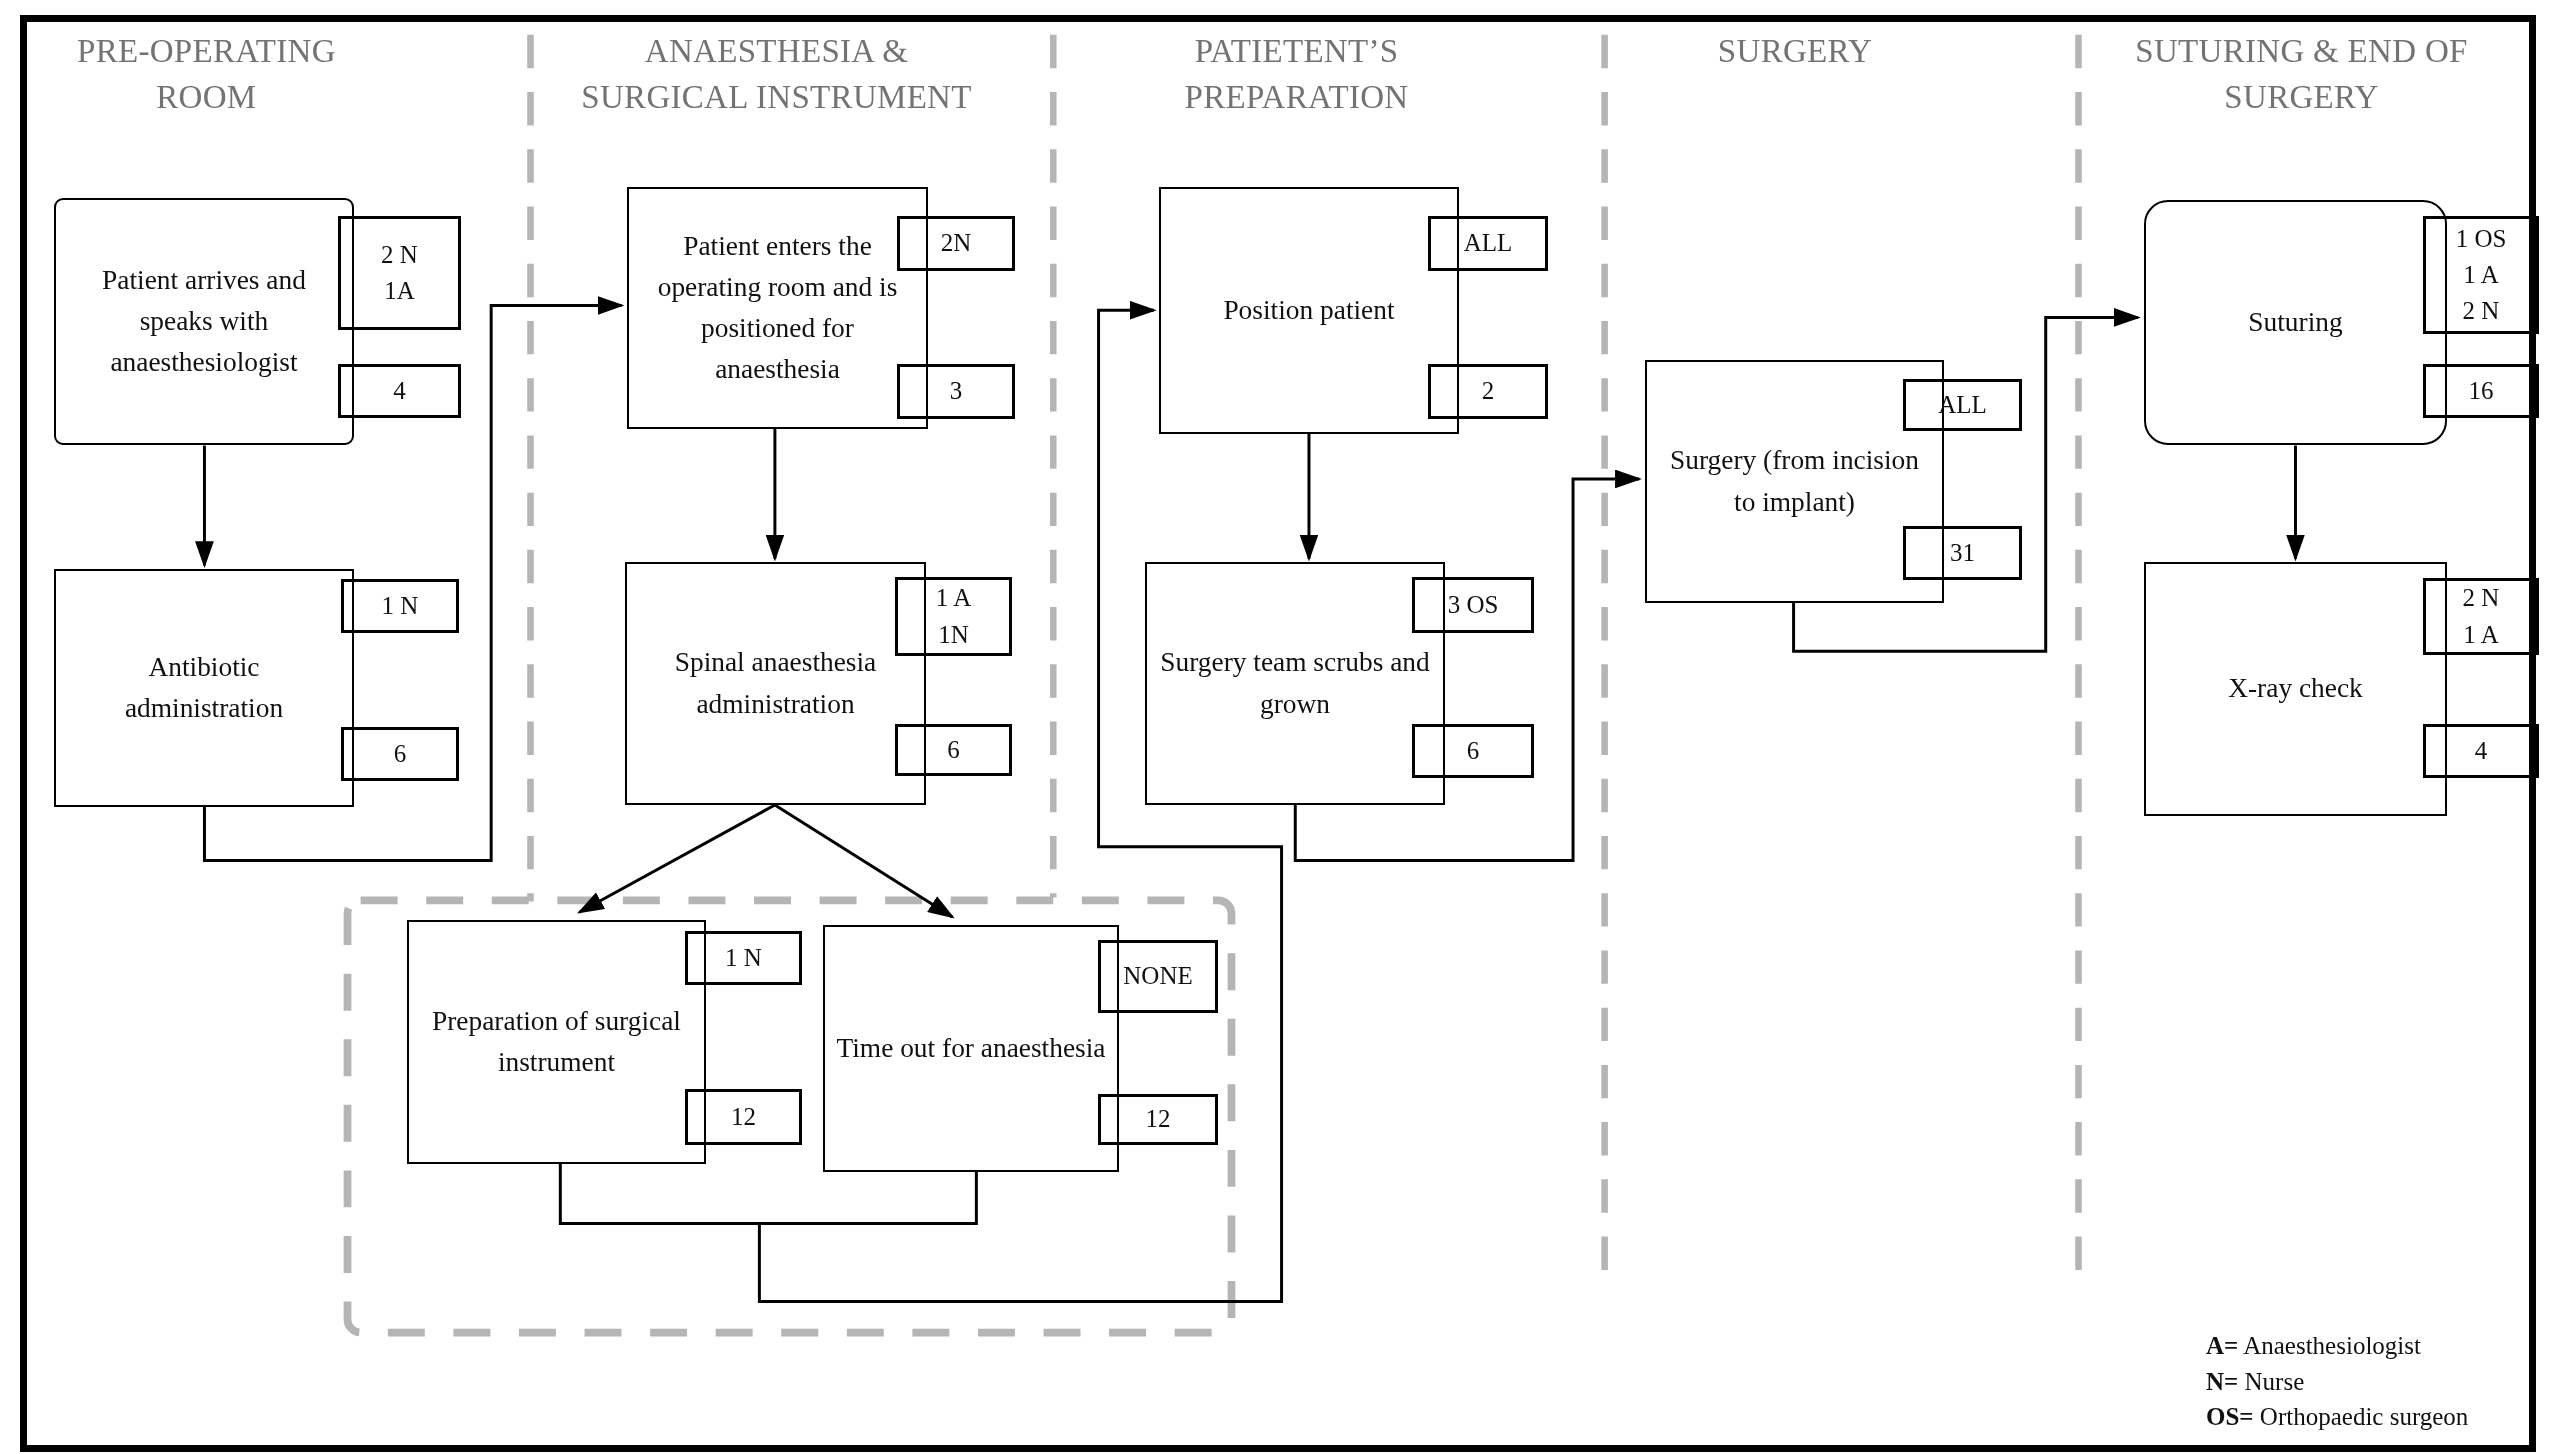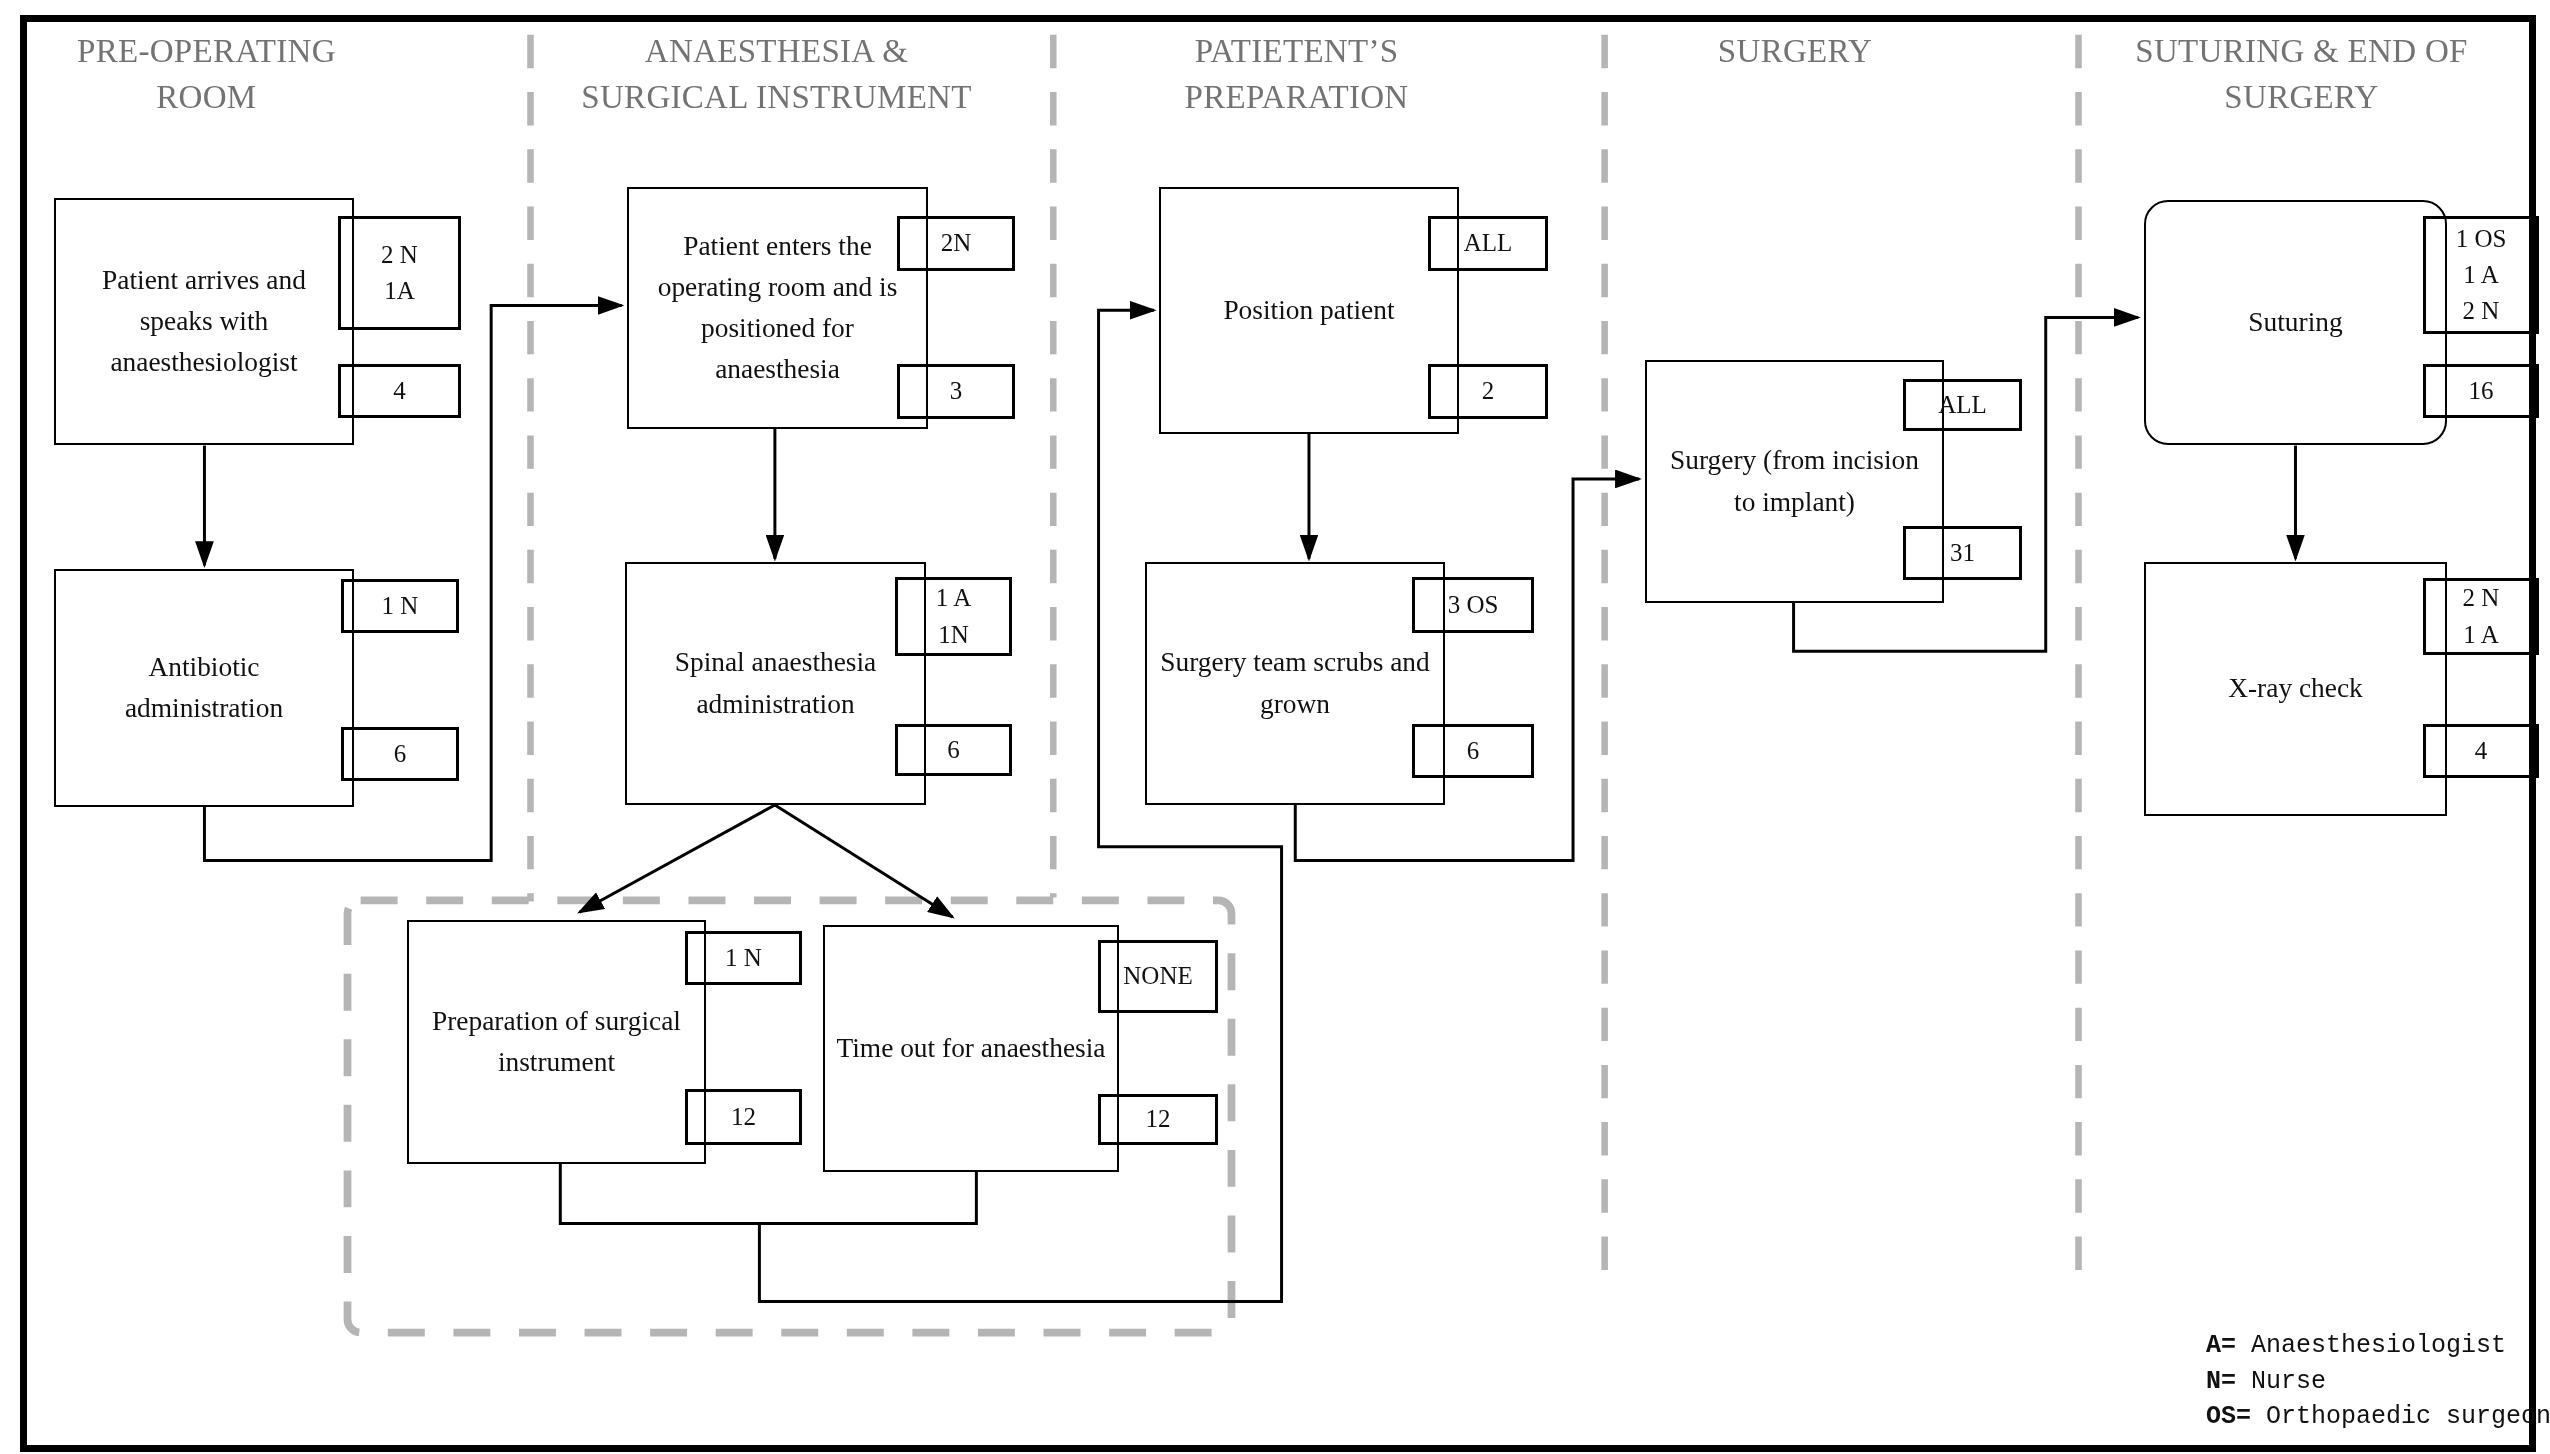--- a/index.html
+++ b/index.html
@@ -12,41 +12,41 @@
   .node{position:absolute;border:2.4px solid #000;box-sizing:border-box;background:transparent;
         display:flex;align-items:center;justify-content:center;text-align:center;
         font-size:27.4px;line-height:1.5;white-space:pre-line;padding:3.6px;}
   .node.nowrap{white-space:nowrap;}
   .badge{position:absolute;border:3px solid #000;box-sizing:border-box;background:transparent;
         display:flex;flex-direction:column;align-items:center;justify-content:center;
         text-align:center;font-size:25px;line-height:1.45;}
   .badge span{display:block;}
   svg.layer{position:absolute;left:0;top:0;width:2550px;height:1455px;pointer-events:none;}
   .legend{position:absolute;left:2206px;top:1328px;font-size:25px;line-height:1.42;}
-  .legend .row{white-space:pre;font-family:Liberation Mono, monospace;}
+  .legend .row{white-space:pre;}
   .legend b{font-weight:bold;}
 </style>
 </head>
 <body>
 
 <div id="stage">
 
   <div class="frame"></div>
 
   <div class="lane-header" style="left:27.4px;top:29px;width:358px;">PRE-OPERATING
 ROOM</div>
   <div class="lane-header" style="left:529px;top:29px;width:495px;">ANAESTHESIA &amp;
 SURGICAL INSTRUMENT</div>
   <div class="lane-header" style="left:1088px;top:29px;width:417px;">PATIETENT’S
 PREPARATION</div>
   <div class="lane-header" style="left:1616px;top:29px;width:358px;">SURGERY</div>
   <div class="lane-header" style="left:2057px;top:29px;width:489px;">SUTURING &amp; END OF
 SURGERY</div>
 
-  <div class="node" style="left:54px;top:198px;width:300px;height:247px;">Patient arrives and
+  <div class="node" style="left:54px;top:198px;width:300px;height:247px;border-radius:9px;">Patient arrives and
 speaks with
 anaesthesiologist</div>
   <div class="badge" style="left:338px;top:216px;width:123px;height:114px;">
     <span>2 N</span>
     <span>1A</span>
   </div>
   <div class="badge" style="left:338px;top:364px;width:123px;height:54px;">4</div>
 
   <div class="node" style="left:54px;top:569px;width:300px;height:238px;">Antibiotic
 administration</div>

